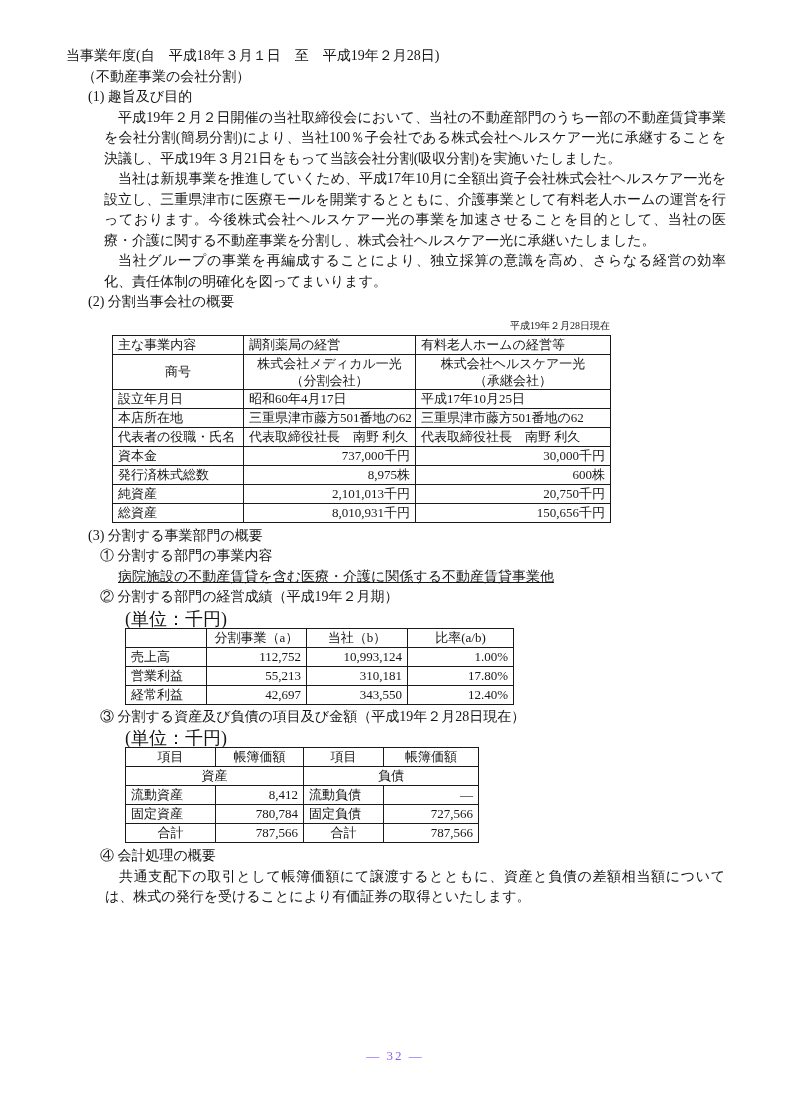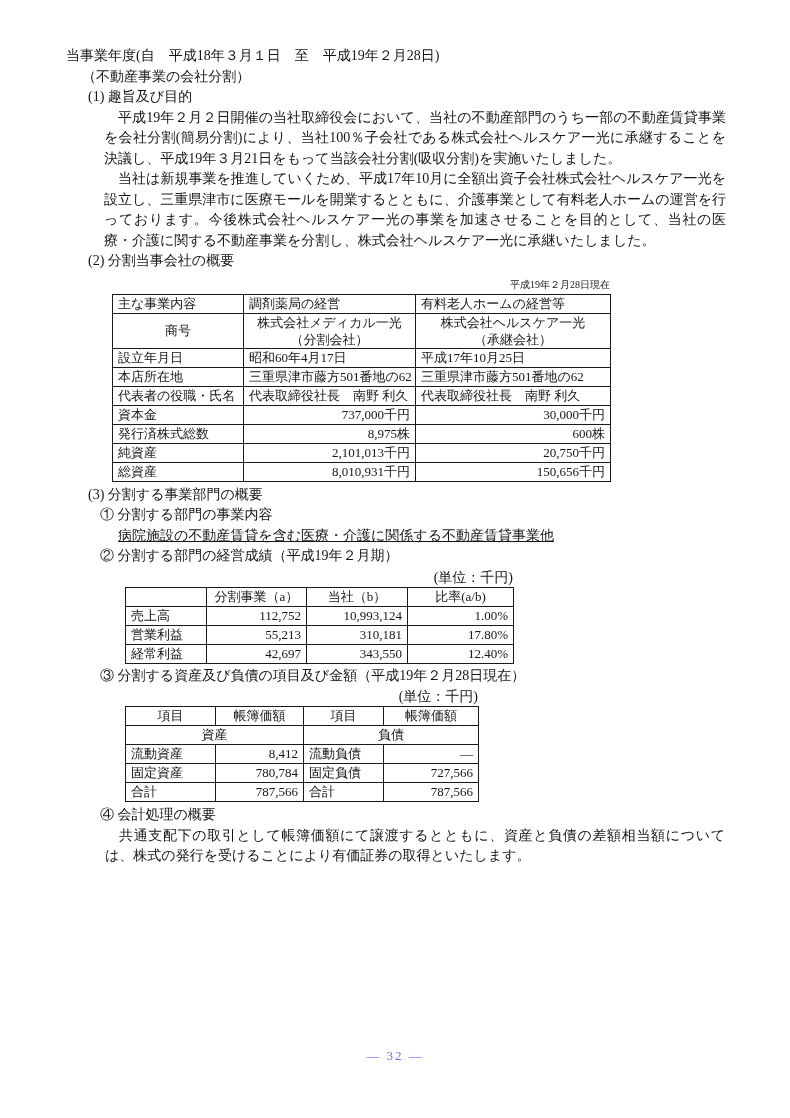--- a/index.html
+++ b/index.html
@@ -22,59 +22,60 @@
   .para4{
     margin-left:105px;width:620px;text-indent:14px;
     line-height:20.5px;text-align:justify;
   }
   .body-line{margin-left:118px;line-height:20.5px;white-space:nowrap;text-decoration:underline;}
   .asof{
     margin-left:112px;width:498px;text-align:right;
     font-size:10px;line-height:17px;margin-top:4px;
   }
   .unit{
-    text-align:right;font-size:14px;line-height:16px;margin-top:3px;
+    text-align:left;font-size:18px;line-height:16px;margin-top:3px;
   }
   .unit2{margin-left:125px;width:388px;}
   .unit3{margin-left:125px;width:353px;}
   table.tbl{
     border-collapse:collapse;table-layout:fixed;
     font-size:13px;color:#151515;
   }
   table.tbl td{
     border:1px solid #1a1a1a;padding:0 5px;
     height:18px;line-height:16px;vertical-align:middle;
     overflow:hidden;white-space:nowrap;
   }
   .tbl1{margin-left:112px;width:498px;margin-top:1px;}
   .tbl2{margin-left:125px;width:388px;margin-top:1px;}
   .tbl3{margin-left:125px;width:353px;margin-top:1px;}
   .tbl .hdr{text-align:center;}
   .tbl .hdr div{line-height:17px;}
   .al{text-align:left;}
   .ar{text-align:right;}
-  .ac{text-align:left;}
+  .ac{text-align:center;}
   .gap2{margin-top:2px;}
   .gap3{margin-top:3px;}
   .footer{
     position:absolute;top:1048px;left:0;width:790px;
     text-align:center;font-size:13px;color:#8b5cf6;letter-spacing:2px;
   }
 </style>
 </head>
 <body>
 
 <div class="doc">
 
   <div class="ln ind0">当事業年度(自　平成18年３月１日　至　平成19年２月28日)</div>
   <div class="ln ind1">（不動産事業の会社分割）</div>
 
   <div class="ln ind2">(1) 趣旨及び目的</div>
   <div class="para">平成19年２月２日開催の当社取締役会において、当社の不動産部門のうち一部の不動産賃貸事業を会社分割(簡易分割)により、当社100％子会社である株式会社ヘルスケア一光に承継することを決議し、平成19年３月21日をもって当該会社分割(吸収分割)を実施いたしました。</div>
   <div class="para">当社は新規事業を推進していくため、平成17年10月に全額出資子会社株式会社ヘルスケア一光を設立し、三重県津市に医療モールを開業するとともに、介護事業として有料老人ホームの運営を行っております。今後株式会社ヘルスケア一光の事業を加速させることを目的として、当社の医療・介護に関する不動産事業を分割し、株式会社ヘルスケア一光に承継いたしました。</div>
+  <div class="para">当社グループの事業を再編成することにより、独立採算の意識を高め、さらなる経営の効率化、責任体制の明確化を図ってまいります。</div>
 
   <div class="ln ind2">(2) 分割当事会社の概要</div>
   <div class="asof">平成19年２月28日現在</div>
 
   <table class="tbl tbl1">
     <colgroup>
         <col style="width:131px">
         <col style="width:172px">
         <col style="width:195px">
       </colgroup>

